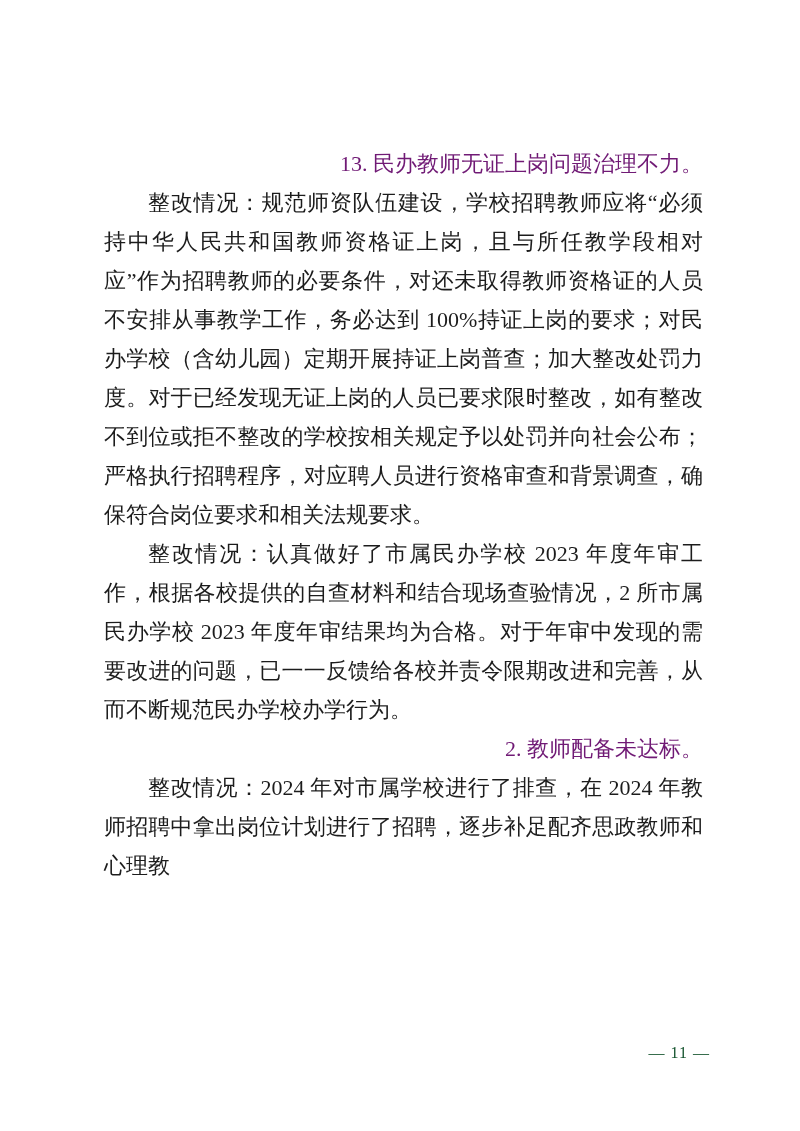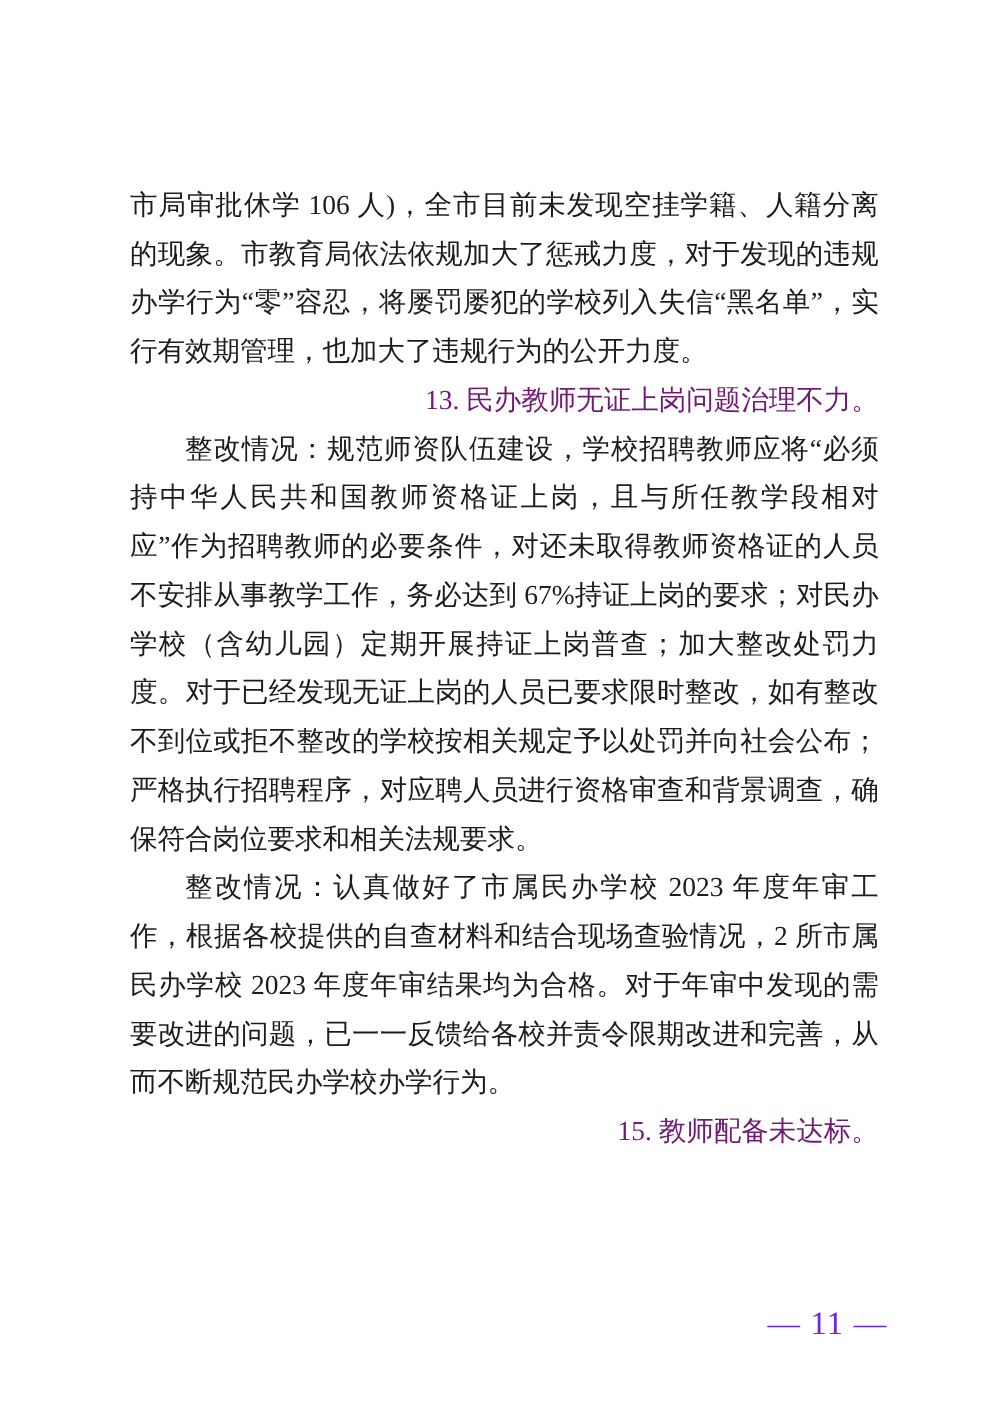--- a/index.html
+++ b/index.html
@@ -37,32 +37,32 @@
     font-weight: normal;
     text-align: right;
     color: #701a75;
   }
   .footer {
     position: absolute;
     top: 1044px;
     left: 104px;
     width: 606px;
     text-align: right;
-    font-size: 26px;
-    color: #6d28d9;
+    font-size: 16px;
+    color: #14532d;
     letter-spacing: 1px;
   }
 </style>
 </head>
 <body>
 
 <div class="page">
   <div class="content">
-    <p class="body continuation">市局审批休学 106 人)，全市目前未发现空挂学籍、人籍分离的现象。市教育局依法依规加大了惩戒力度，对于发现的违规办学行为“零”容忍，将屡罚屡犯的学校列入失信“黑名单”，实行有效期管理，也加大了违规行为的公开力度。</p>
     <p class="heading">13. 民办教师无证上岗问题治理不力。</p>
-    <p class="body">整改情况：规范师资队伍建设，学校招聘教师应将“必须持中华人民共和国教师资格证上岗，且与所任教学段相对应”作为招聘教师的必要条件，对还未取得教师资格证的人员不安排从事教学工作，务必达到 67%持证上岗的要求；对民办学校（含幼儿园）定期开展持证上岗普查；加大整改处罚力度。对于已经发现无证上岗的人员已要求限时整改，如有整改不到位或拒不整改的学校按相关规定予以处罚并向社会公布；严格执行招聘程序，对应聘人员进行资格审查和背景调查，确保符合岗位要求和相关法规要求。</p>
+    <p class="body">整改情况：规范师资队伍建设，学校招聘教师应将“必须持中华人民共和国教师资格证上岗，且与所任教学段相对应”作为招聘教师的必要条件，对还未取得教师资格证的人员不安排从事教学工作，务必达到 100%持证上岗的要求；对民办学校（含幼儿园）定期开展持证上岗普查；加大整改处罚力度。对于已经发现无证上岗的人员已要求限时整改，如有整改不到位或拒不整改的学校按相关规定予以处罚并向社会公布；严格执行招聘程序，对应聘人员进行资格审查和背景调查，确保符合岗位要求和相关法规要求。</p>
     <p class="body">整改情况：认真做好了市属民办学校 2023 年度年审工作，根据各校提供的自查材料和结合现场查验情况，2 所市属民办学校 2023 年度年审结果均为合格。对于年审中发现的需要改进的问题，已一一反馈给各校并责令限期改进和完善，从而不断规范民办学校办学行为。</p>
-    <p class="heading">15. 教师配备未达标。</p>
+    <p class="heading">2. 教师配备未达标。</p>
+    <p class="body">整改情况：2024 年对市属学校进行了排查，在 2024 年教师招聘中拿出岗位计划进行了招聘，逐步补足配齐思政教师和心理教</p>
   </div>
   <div class="footer">
     <span class="page-number">— 11 —</span>
   </div>
 </div>
 
 </body></html>

